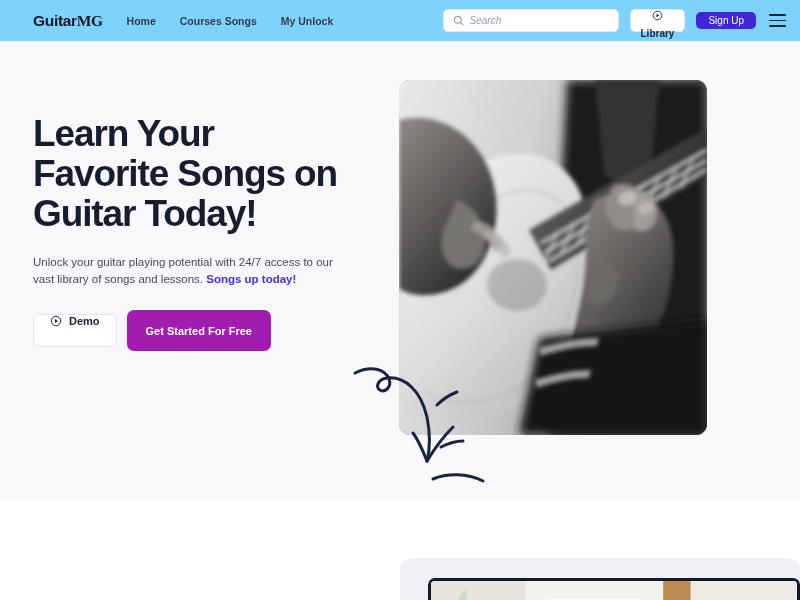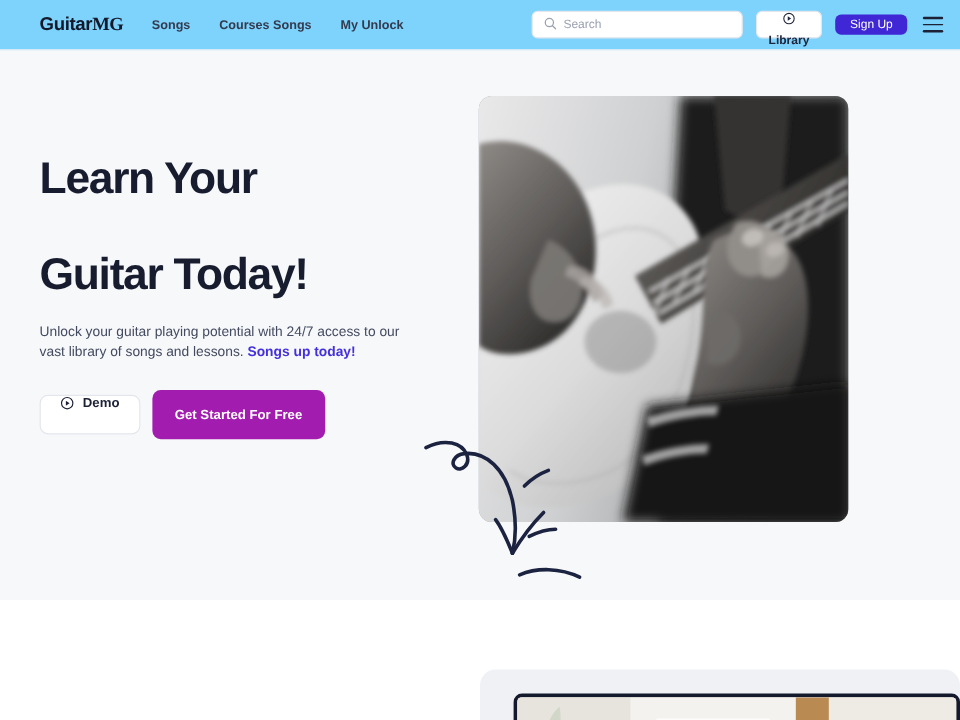--- a/index.html
+++ b/index.html
@@ -49,20 +49,21 @@
   .search-box{
     width:176px;
     height:23px;
     background:#ffffff;
     border:1px solid #e4e6ed;
     border-radius:5px;
     display:flex;
     align-items:center;
     gap:6px;
     padding:0 9px;
+    font-style:italic;
   }
   .search-box .ph{
     font-size:10px;
     color:#9aa0b0;
     font-weight:400;
   }
   .btn-library{
     height:23px;
     background:#ffffff;
     border:1px solid #e4e6ed;
@@ -104,21 +105,21 @@
   
   .hero{
     position:relative;
     height:458px;
     background:#f7f8fa;
     overflow:hidden;
   }
   .hero-copy{
     position:absolute;
     left:33px;
-    top:87px;
+    top:72px;
     width:340px;
   }
   .hero-title{
     font-size:37px;
     line-height:40px;
     font-weight:800;
     letter-spacing:-1.1px;
     color:#181c2f;
   }
   .hero-sub{
@@ -235,21 +236,21 @@
 </head>
 <body>
 
 <div class="navbar">
 
   <div class="brand">
     <span>Guitar</span><span class="mg">MG</span>
   </div>
 
   <div class="navlinks">
-    <a class="navlink" href="#">Songs</a>
+    <a class="navlink" href="#">Home</a>
     <a class="navlink" href="#">Courses Songs</a>
     <a class="navlink" href="#">My Unlock</a>
   </div>
 
   <div class="nav-right">
 
     <div class="search-box">
       <span>
         <svg width="11" height="11" viewBox="0 0 16 16" fill="none">
           <circle cx="7" cy="7" r="5" stroke="#9aa0b0" stroke-width="1.5"></circle>
@@ -278,21 +279,21 @@
     </div>
 
   </div>
 </div>
 
 <div class="hero">
 
   <div class="hero-copy">
     <h1 class="hero-title">
       <span>Learn Your</span><br>
-      <br>
+      <span>Favorite Songs on</span><br>
       <span>Guitar Today!</span>
     </h1>
 
     <p class="hero-sub"><span>Unlock your guitar playing potential with 24/7 access to our vast library of songs and lessons. </span><a href="#">Songs up today!</a></p>
 
     <div class="hero-ctas">
       <button class="btn-demo">
         <span>
           <svg width="12" height="12" viewBox="0 0 16 16" fill="none">
             <circle cx="8" cy="8" r="6.3" stroke="#1d2136" stroke-width="1.3"></circle>

